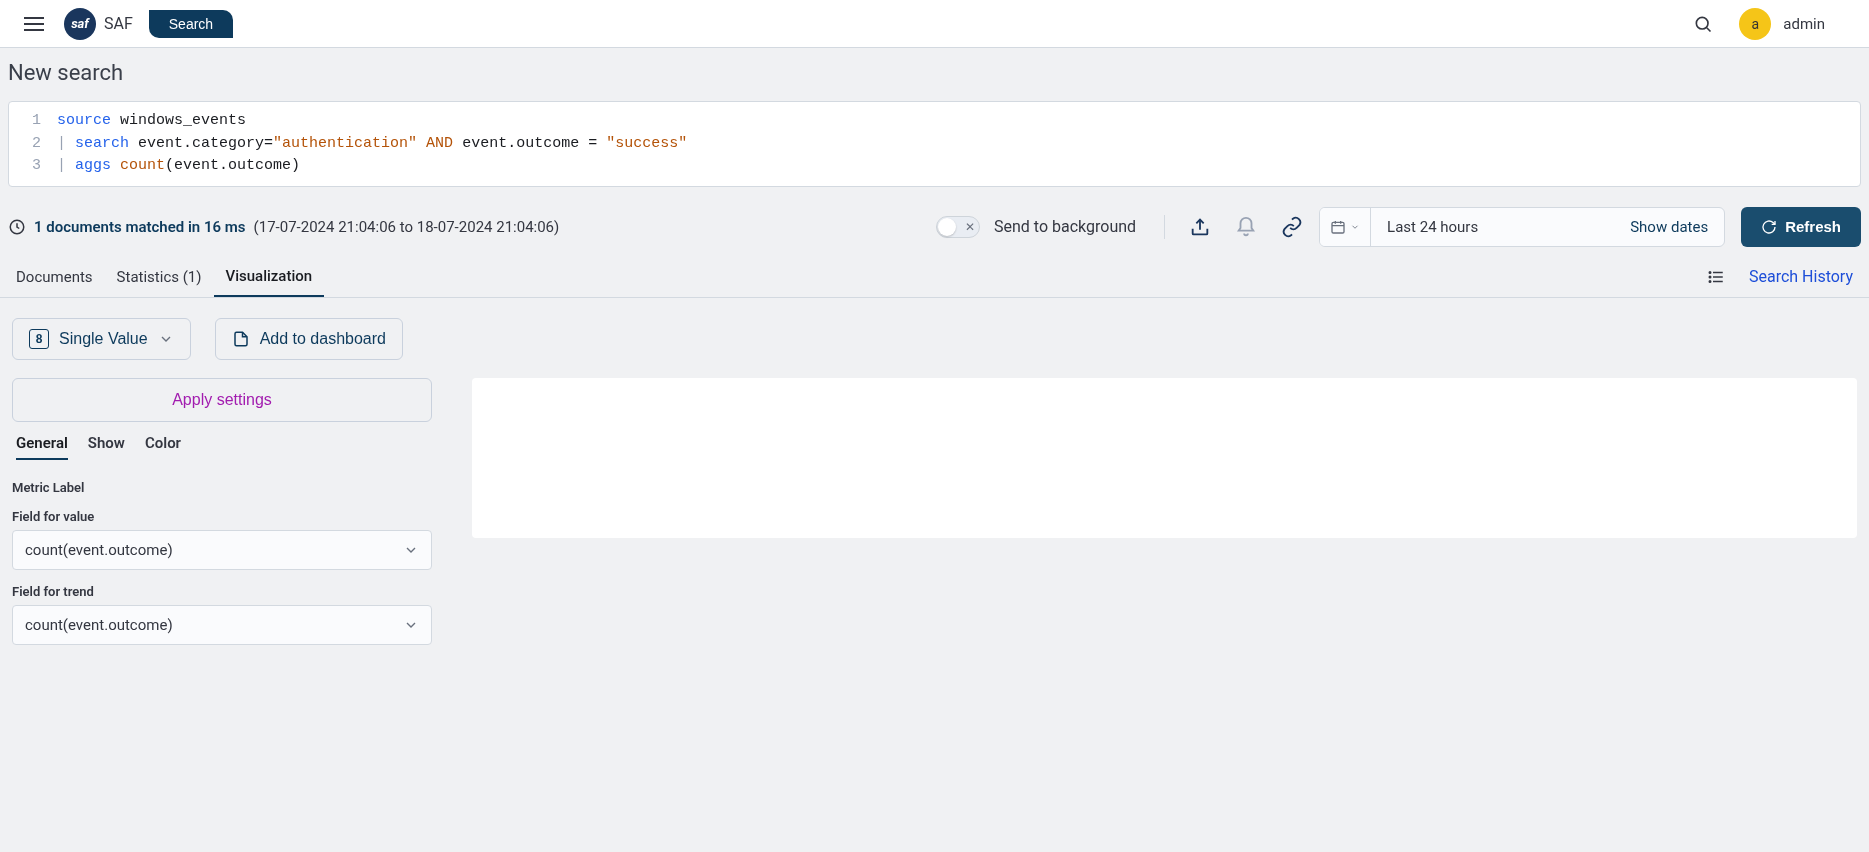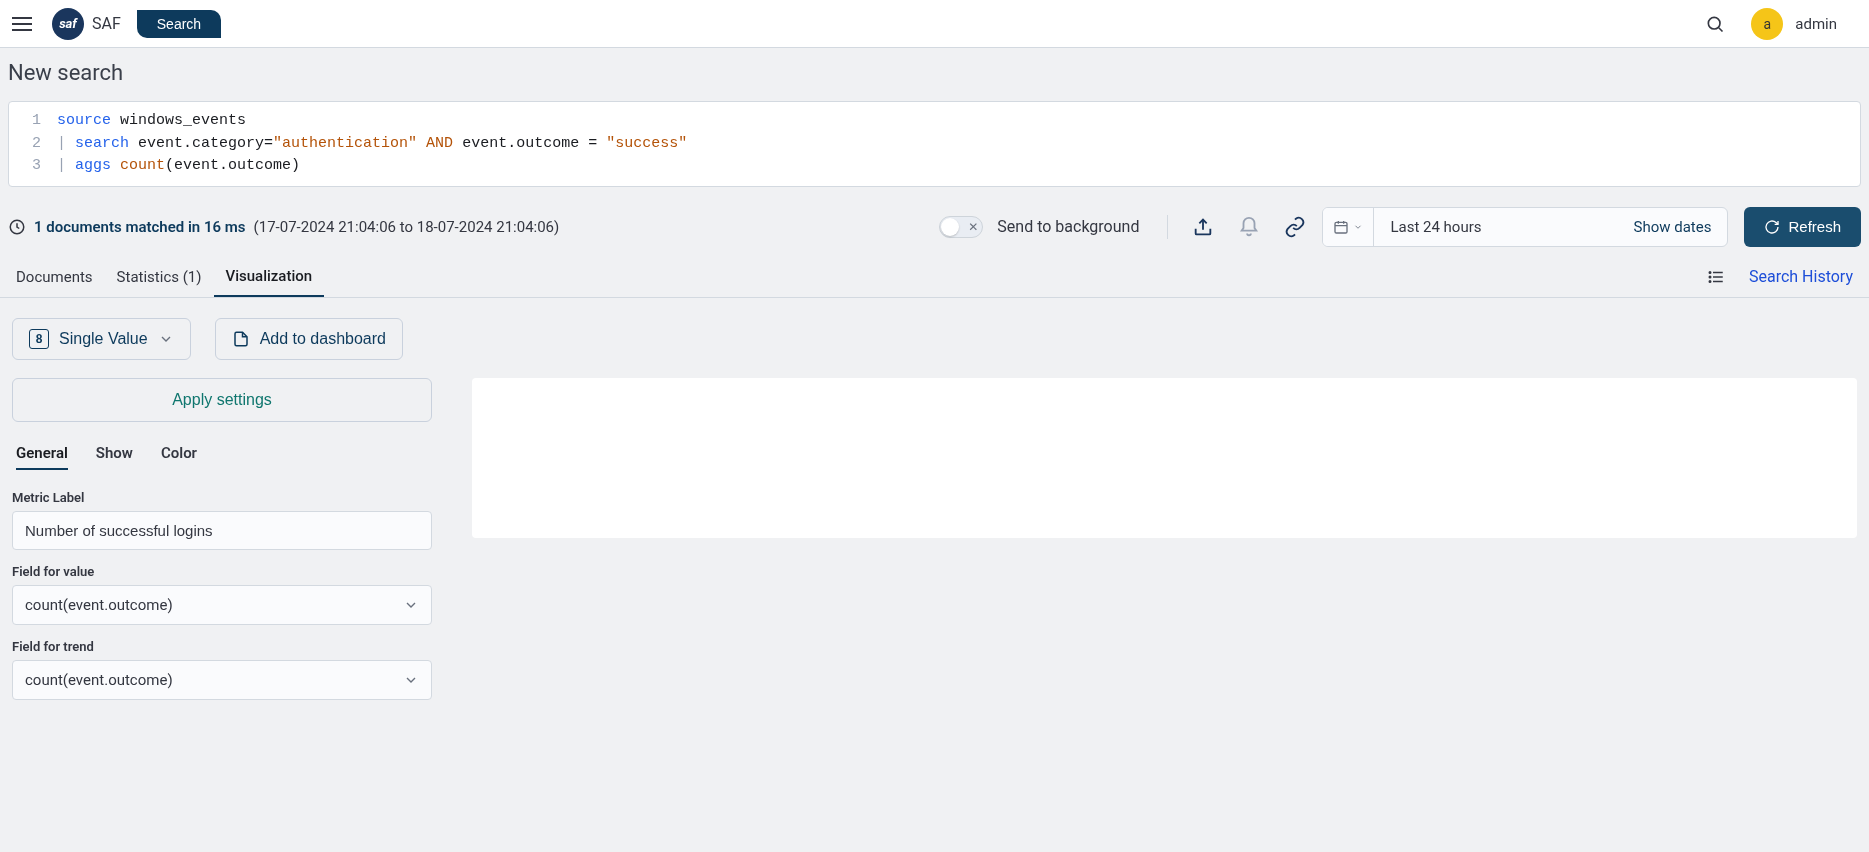--- a/index.html
+++ b/index.html
@@ -1,19 +1,19 @@
 <!DOCTYPE html>
 <html><head>
 <meta charset="utf-8">
 <style>
   * { box-sizing: border-box; margin: 0; padding: 0; }
   body { font-family: -apple-system, BlinkMacSystemFont, "Segoe UI", Roboto, sans-serif; font-size: 14px; color: #1a1c21; background: #f0f1f3; width: 1869px; }
   
   
-  .top-header { display: flex; align-items: center; height: 48px; background: #fff; border-bottom: 1px solid #d3d9e0; padding: 0 12px; }
+  .top-header { display: flex; align-items: center; height: 48px; background: #fff; border-bottom: 1px solid #d3d9e0; padding: 0 24px; }
   .hamburger { width: 24px; height: 24px; margin-right: 16px; cursor: pointer; display: flex; flex-direction: column; justify-content: center; gap: 4px; }
   .hamburger span { display: block; height: 2px; background: #343741; width: 20px; }
   .logo-circle { width: 32px; height: 32px; border-radius: 50%; background: #1a365d; display: flex; align-items: center; justify-content: center; color: #fff; font-weight: bold; font-size: 13px; margin-right: 8px; font-style: italic;}
   .app-name { font-size: 16px; color: #343741; margin-right: 16px; }
   .header-btn { background: #0d3a5c; color: #fff; padding: 6px 20px; border: none; border-radius: 0 10px 0 10px; font-size: 14px; cursor: pointer; }
   .header-spacer { flex: 1; }
   .header-icon { width: 24px; height: 24px; margin: 0 12px; cursor: pointer; display:flex; align-items:center; justify-content:center; }
   .avatar { width: 32px; height: 32px; border-radius: 50%; background: #f5c518; display: flex; align-items: center; justify-content: center; font-size: 14px; color: #333; margin: 0 12px; cursor:pointer;}
   .username { font-size: 15px; color: #343741; margin-right: 20px; }
   
@@ -41,39 +41,39 @@
   .toggle { position: relative; width: 44px; height: 22px; background: #e9edf3; border: 1px solid #ced4da; border-radius: 11px; display: inline-flex; align-items: center; }
   .toggle-knob { position:absolute; left:1px; width: 18px; height: 18px; border-radius: 50%; background: #fff; box-shadow: 0 1px 2px rgba(0,0,0,0.2);}
   .toggle-x { position:absolute; right:4px; font-size:12px; color:#69707d;}
   .bg-label { font-size: 16px; color: #343741; margin-left: 6px; margin-right: 12px; }
   .sep { width: 1px; height: 24px; background: #d3d9e0; margin: 0 8px; }
   .action-icon { width: 22px; height: 22px; margin: 0 8px; cursor: pointer; color:#1a365d; display:flex; align-items:center; justify-content:center;}
   .date-picker { display: flex; align-items: center; border: 1px solid #d3d9e0; border-radius: 6px; background: #fafbfd; height: 40px; overflow:hidden;}
   .date-icon-box { padding: 0 10px; height:100%; display:flex; align-items:center; border-right: 1px solid #d3d9e0; background:#fafbfd; gap:4px; color:#69707d; cursor:pointer;}
   .date-text { padding: 0 16px; color: #343741; font-size: 15px; }
   .show-dates { color: #0d3a5c; font-size: 15px; padding: 0 16px; cursor: pointer; }
-  .refresh-btn { background: #1a4d6e; color: #fff; border: none; border-radius: 6px; height: 40px; padding: 0 20px; font-size: 15px; cursor: pointer; display: flex; align-items: center; gap: 8px; margin-left: 8px; }
+  .refresh-btn { background: #1a4d6e; color: #fff; border: none; border-radius: 6px; height: 40px; padding: 0 20px; font-size: 15px; cursor: pointer; display: flex; align-items: center; gap: 8px; margin-left: 8px; font-weight: bold; }
 
   
   .tabs-row { display: flex; align-items: center; border-bottom: 1px solid #d3d9e0; padding: 0 4px; margin-top: 8px; }
   .tab { padding: 10px 12px; font-size: 15px; color: #343741; cursor: pointer; }
   .tab.active { font-weight: 500; border-bottom: 2px solid #0d3a5c; color:#1a1c21;}
   .tabs-spacer { flex: 1; }
   .history-link { display: flex; align-items: center; gap: 24px; font-size: 16px; color: #1d4ed8; padding: 10px 12px; cursor: pointer; }
 
   
   .vis-controls { display: flex; gap: 24px; padding: 20px 12px 8px 12px; }
   .ctrl-btn { display: flex; align-items: center; gap: 10px; border: 1px solid #c9d1dd; background: transparent; padding: 10px 16px; border-radius: 6px; font-size: 16px; color: #0d3a5c; cursor: pointer; }
   .boxed-8 { display:inline-flex; width:20px; height:20px; border:1.5px solid #0d3a5c; border-radius:3px; align-items:center; justify-content:center; font-size:12px; font-weight:600;}
 
   
   .settings-area { display:flex; gap: 40px; padding: 10px 12px 40px 12px; align-items:flex-start;}
   .settings-panel { width: 420px; }
-  .apply-btn { width: 100%; border: 1px solid #c9d1dd; background: transparent; padding: 12px; border-radius: 6px; font-size: 16px; color: #0f766e; cursor: pointer; margin-bottom: 10px; }
-  .sub-tabs { display: flex; gap: 28px; border-bottom: none; margin-bottom: 4px; padding: 6px 4px;}
+  .apply-btn { width: 100%; border: 1px solid #c9d1dd; background: transparent; padding: 12px; border-radius: 6px; font-size: 16px; color: #a21caf; cursor: pointer; }
+  .sub-tabs { display: flex; gap: 20px; border-bottom: none; margin-bottom: 4px; padding: 6px 4px;}
   .sub-tab { font-size: 15px; font-weight: 600; color: #343741; cursor: pointer; padding: 6px 0; }
   .sub-tab.active { border-bottom: 2px solid #0d3a5c; color:#1a1c21;}
   .field-label { font-size: 13px; font-weight: 600; color: #343741; margin: 14px 0 6px 0; }
   .text-input { width: 100%; border: 1px solid #d3d9e0; background: #fafbfd; padding: 10px 12px; font-size: 15px; border-radius: 4px; color:#343741;}
   .select-input { width: 100%; border: 1px solid #d3d9e0; background: #fafbfd; padding: 10px 12px; font-size: 15px; border-radius: 4px; display:flex; justify-content:space-between; align-items:center; cursor:pointer; color:#343741;}
   .chev { color:#69707d; }
   .preview { flex:1; background:#fff; border-radius:4px; height: 160px; }
 
   svg { display:block; }
 </style>
@@ -217,21 +217,20 @@
 <div class="settings-area">
   <div class="settings-panel">
     <button class="apply-btn">Apply settings</button>
     <div class="sub-tabs">
       <div class="sub-tab active">General</div>
       <div class="sub-tab">Show</div>
       <div class="sub-tab">Color</div>
     </div>
 
     <div class="field-label">Metric Label</div>
-    <input class="text-input" value="Number of successful logins" style="">
 
     <div class="field-label">Field for value</div>
     <div class="select-input">
       <span>count(event.outcome)</span>
       <svg class="chev" width="16" height="16" viewBox="0 0 24 24" fill="none" stroke="#69707d" stroke-width="2">
           <polyline points="6 9 12 15 18 9"></polyline>
         </svg>
     </div>
 
     <div class="field-label">Field for trend</div>

